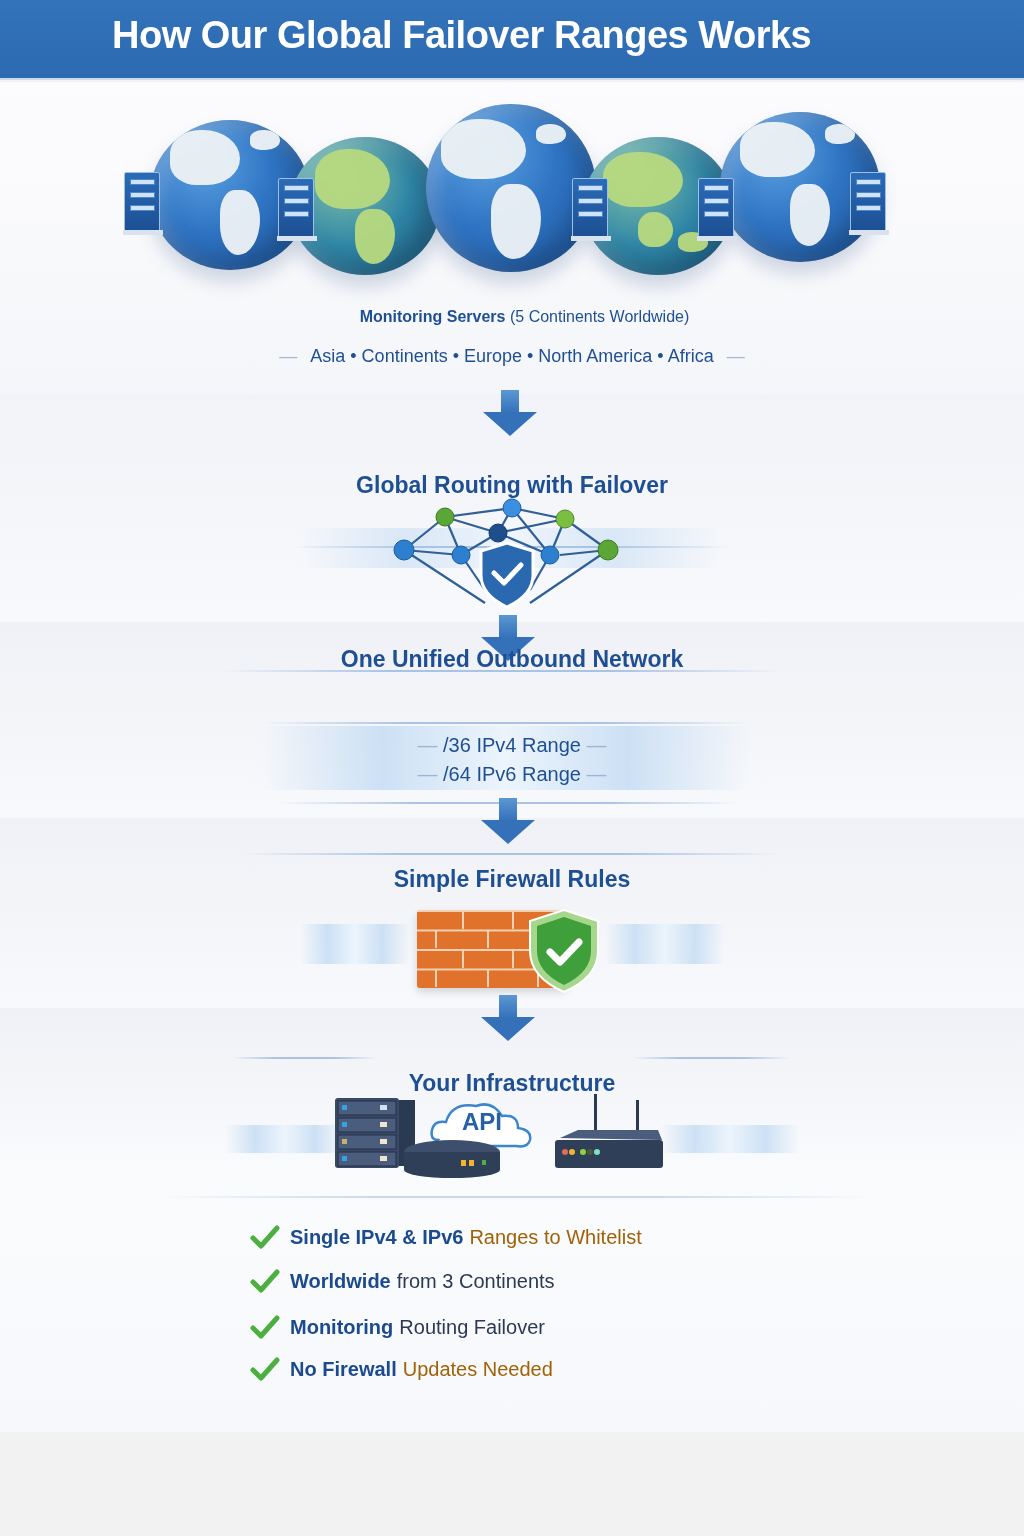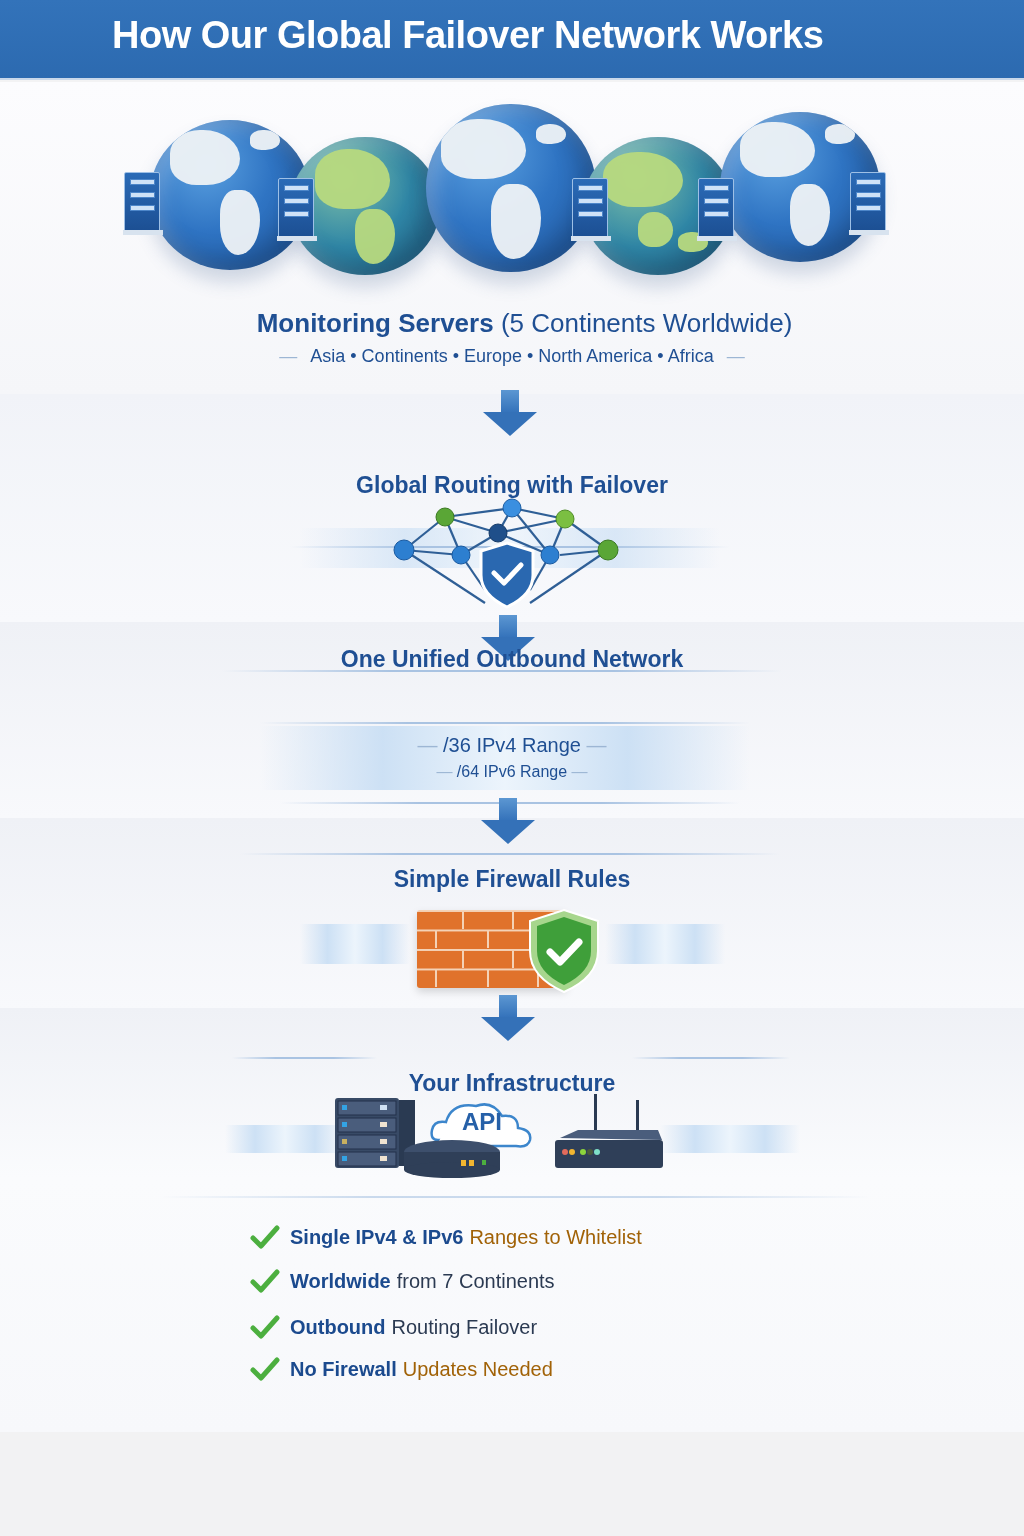--- a/index.html
+++ b/index.html
@@ -88,21 +88,21 @@
   .check-item .bold { font-weight: 700; color: #1b4a8e; margin-right: 6px; }
   .check-item .rest { color: #a16207; }
   .check-item .rest.dark { color: #2b3a52; }
 
   .infra-img { position: absolute; left: 220px; top: 1090px; width: 600px; height: 90px; }
 </style>
 </head>
 <body>
 
 <div class="header">
-  <h1>How Our Global Failover Network Works</h1>
+  <h1>How Our Global Failover Ranges Works</h1>
 </div>
 
 <div class="band band-1"></div>
 <div class="band band-2"></div>
 <div class="band band-3"></div>
 <div class="band band-4"></div>
 <div class="band band-5"></div>
 <div class="bottom-area"></div>
 
 <div class="globes">
@@ -156,21 +156,21 @@
       <div class="base"></div>
   </div>
   <div class="server-box" style="left:730px;top:80px;">
     <div class="slot" style="top:6px"></div>
       <div class="slot" style="top:19px"></div>
       <div class="slot" style="top:32px"></div>
       <div class="base"></div>
   </div>
 </div>
 
-<div class="sec-title" style="top:308px;font-size:26px;padding-left:25px;">
+<div class="sec-title" style="top:308px;font-size:16px;padding-left:25px;">
   <span>Monitoring Servers</span>
   <span class="light">(5 Continents Worldwide)</span>
 </div>
 <div class="sub-line" style="top:346px;">
   <span class="dash">—</span>
   <span style="margin:0 8px;">Asia • Continents • Europe • North America • Africa</span>
   <span class="dash">—</span>
 </div>
 
 <div class="arrow" style="left:483px;top:390px;">
@@ -219,21 +219,21 @@
     <div class="head"></div>
 </div>
 
 <div class="glow-line" style="left:222px;top:670px;width:560px;"></div>
 <div class="sec-title" style="top:646px;">One Unified Outbound Network</div>
 <div class="glow-line" style="left:260px;top:722px;width:490px;"></div>
 <div class="glow-band" style="left:260px;top:726px;width:490px;height:64px;"></div>
 <div class="sub-line" style="top:734px;font-size:20px;">
   <span class="dash">— </span><span>/36 IPv4 Range</span><span class="dash"> —</span>
 </div>
-<div class="sub-line" style="top:763px;font-size:16px;text-align:center;">
+<div class="sub-line" style="top:763px;font-size:20px;text-align:center;">
   <span class="dash">— </span><span>/64 IPv6 Range</span><span class="dash"> —</span>
 </div>
 <div class="glow-line" style="left:280px;top:802px;width:460px;"></div>
 
 <div class="arrow" style="left:481px;top:798px;">
   <div class="shaft"></div>
     <div class="head"></div>
 </div>
 
 <div class="glow-line" style="left:240px;top:853px;width:540px;"></div>
@@ -326,27 +326,27 @@
         <path d="M3 14 L11 22 L27 4" stroke="#4caf3f" stroke-width="5" fill="none" stroke-linecap="round" stroke-linejoin="round"></path>
       </svg>
     <span class="bold">Single IPv4 &amp; IPv6</span>
     <span class="rest">Ranges to Whitelist</span>
   </div>
   <div class="check-item" style="top:46px;">
     <svg class="tick" width="30" height="26" viewBox="0 0 30 26">
         <path d="M3 14 L11 22 L27 4" stroke="#4caf3f" stroke-width="5" fill="none" stroke-linecap="round" stroke-linejoin="round"></path>
       </svg>
     <span class="bold">Worldwide</span>
-    <span class="rest dark">from 7 Continents</span>
+    <span class="rest dark">from 3 Continents</span>
   </div>
   <div class="check-item" style="top:92px;">
     <svg class="tick" width="30" height="26" viewBox="0 0 30 26">
         <path d="M3 14 L11 22 L27 4" stroke="#4caf3f" stroke-width="5" fill="none" stroke-linecap="round" stroke-linejoin="round"></path>
       </svg>
-    <span class="bold">Outbound</span>
+    <span class="bold">Monitoring</span>
     <span class="rest dark">Routing Failover</span>
   </div>
   <div class="check-item" style="top:134px;">
     <svg class="tick" width="30" height="26" viewBox="0 0 30 26">
         <path d="M3 14 L11 22 L27 4" stroke="#4caf3f" stroke-width="5" fill="none" stroke-linecap="round" stroke-linejoin="round"></path>
       </svg>
     <span class="bold">No Firewall</span>
     <span class="rest">Updates Needed</span>
   </div>
 </div>

